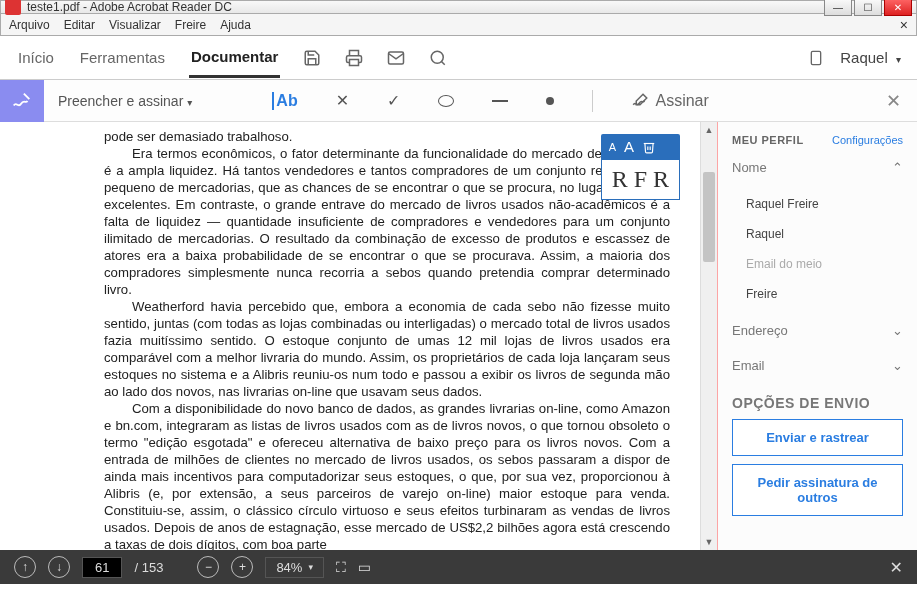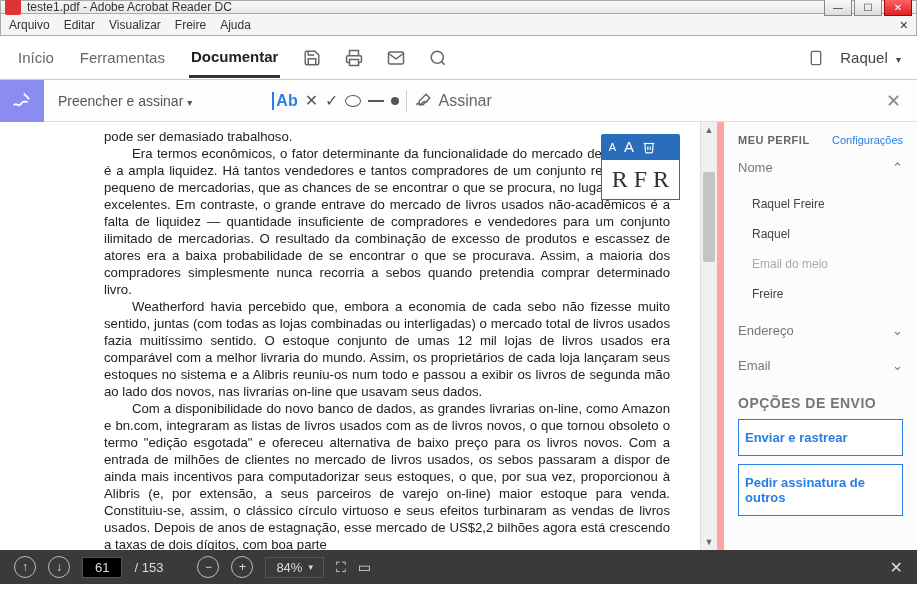--- a/index.html
+++ b/index.html
@@ -17,48 +17,48 @@
 .toolbar1 { height: 44px; border-bottom: 1px solid #ccc; display: flex; align-items: center; padding: 0 16px; gap: 22px; color: #666; font-size: 15px; }
 .toolbar1 .tab { cursor: pointer; padding: 10px 2px; }
 .toolbar1 .tab.active { color: #222; font-weight: 600; border-bottom: 3px solid #333; }
 .toolbar1 .icon-btn { width: 20px; height: 20px; display:flex; align-items:center; justify-content:center; color:#666; cursor:pointer; }
 .toolbar1 .right { margin-left: auto; display: flex; align-items:center; gap: 14px; color:#444; }
 
 .toolbar2 { height: 42px; background: #fdfdfd; border-bottom: 1px solid #ddd; display: flex; align-items: center; padding: 0 0 0 0; }
 .sign-icon { width: 44px; height: 42px; background: #8a8cf0; display:flex; align-items:center; justify-content:center; color:#fff; }
 .fillsign-label { margin-left: 14px; color: #555; font-size: 14px; }
 .caret { font-size: 10px; margin-left: 4px; }
-.toolbar2-center { display:flex; align-items:center; gap: 7px; margin-left: 80px; color:#555; }
+.toolbar2-center { display:flex; align-items:center; gap: 38px; margin-left: 80px; color:#555; }
 .sep { width:1px; height:22px; background:#ccc; }
 .sign-btn { display:flex; align-items:center; gap:6px; color:#666; }
 .toolbar2-close { margin-left:auto; margin-right:16px; font-size:18px; color:#888; cursor:pointer; }
 
 .main { display:flex; height: calc(600px - 30px - 22px - 44px - 42px - 34px); position:relative; }
 .doc-area { flex:1; background:#fff; position:relative; overflow:hidden; }
 .doc-text { padding: 6px 30px 6px 104px; font-family: Georgia, "Times New Roman", serif; font-size: 13.2px; line-height: 17px; color: #222; text-align: justify; }
 .doc-text p { text-indent: 28px; margin: 0; }
 .doc-text p.noindent { text-indent: 0; }
 .scroll-v { width:17px; background:#f0f0f0; border-left:1px solid #ddd; position:relative; }
 .scroll-v .thumb { position:absolute; left:2px; right:2px; top:50px; height:90px; background:#c4c4c4; border-radius:2px; }
 .scroll-v .arrow { position:absolute; left:0; right:0; height:16px; display:flex; align-items:center; justify-content:center; font-size:9px; color:#666; }
 
 .annot-box { position:absolute; right:20px; top:12px; }
 .annot-tb { background:#2a6ebb; display:flex; gap:8px; padding:4px 8px; color:#fff; font-size:13px; align-items:center; border-radius:2px 2px 0 0; }
 .annot-sig { background:#fff; border:1px solid #2a6ebb; padding:6px 10px; font-family: "Brush Script MT", cursive; font-size: 24px; color:#333; min-width:70px; }
 
-.sidepanel { width: 200px; border-left:7px solid #fca5a5; background:#fcfcfc; padding: 12px 14px; font-size:13px; color:#555; display:flex; flex-direction:column; gap:8px; }
+.sidepanel { width: 200px; border-left:1px solid #fca5a5; background:#fcfcfc; padding: 12px 14px; font-size:13px; color:#555; display:flex; flex-direction:column; gap:8px; }
 .sp-head { display:flex; justify-content:space-between; align-items:center; font-size:11px; }
 .sp-head .title { font-weight:600; letter-spacing:0.5px; color:#666; }
 .sp-head .link { color:#2a7de1; cursor:pointer; }
 .sp-row { display:flex; justify-content:space-between; align-items:center; padding:6px 0; color:#777; cursor:pointer; }
 .sp-list { padding-left:10px; }
 .sp-item { padding:8px 4px; color:#444; font-size:12px; }
 .sp-item.muted { color:#aaa; }
 .sp-section { font-size:14px; font-weight:600; color:#777; letter-spacing:0.5px; margin-top:8px; }
-.sp-btn { border:1px solid #2a7de1; color:#2a7de1; padding:10px 6px; text-align:left; font-size:13px; font-weight:600; cursor:pointer; background:#fff; }
+.sp-btn { border:1px solid #2a7de1; color:#2a7de1; padding:10px 6px; text-align:center; font-size:13px; font-weight:600; cursor:pointer; background:#fff; }
 
 .statusbar { height:34px; background:#3a3a3a; color:#ddd; display:flex; align-items:center; padding:0 14px; gap:12px; font-size:13px; }
 .statusbar .circ { width:22px; height:22px; border:1.5px solid #bbb; border-radius:50%; display:flex; align-items:center; justify-content:center; font-size:12px; cursor:pointer; }
 .statusbar .pagebox { background:#000000; padding:2px 12px; border:1px solid #555; }
 .statusbar .zoom { background:#3a3a3a; border:1px solid #555; padding:2px 10px; display:flex; align-items:center; gap:6px; }
 .statusbar .sb-icon { cursor:pointer; font-size:14px; }
 .statusbar .sb-close { margin-left:auto; font-size:16px; cursor:pointer; }
 
 svg { display:block; }
 </style>

